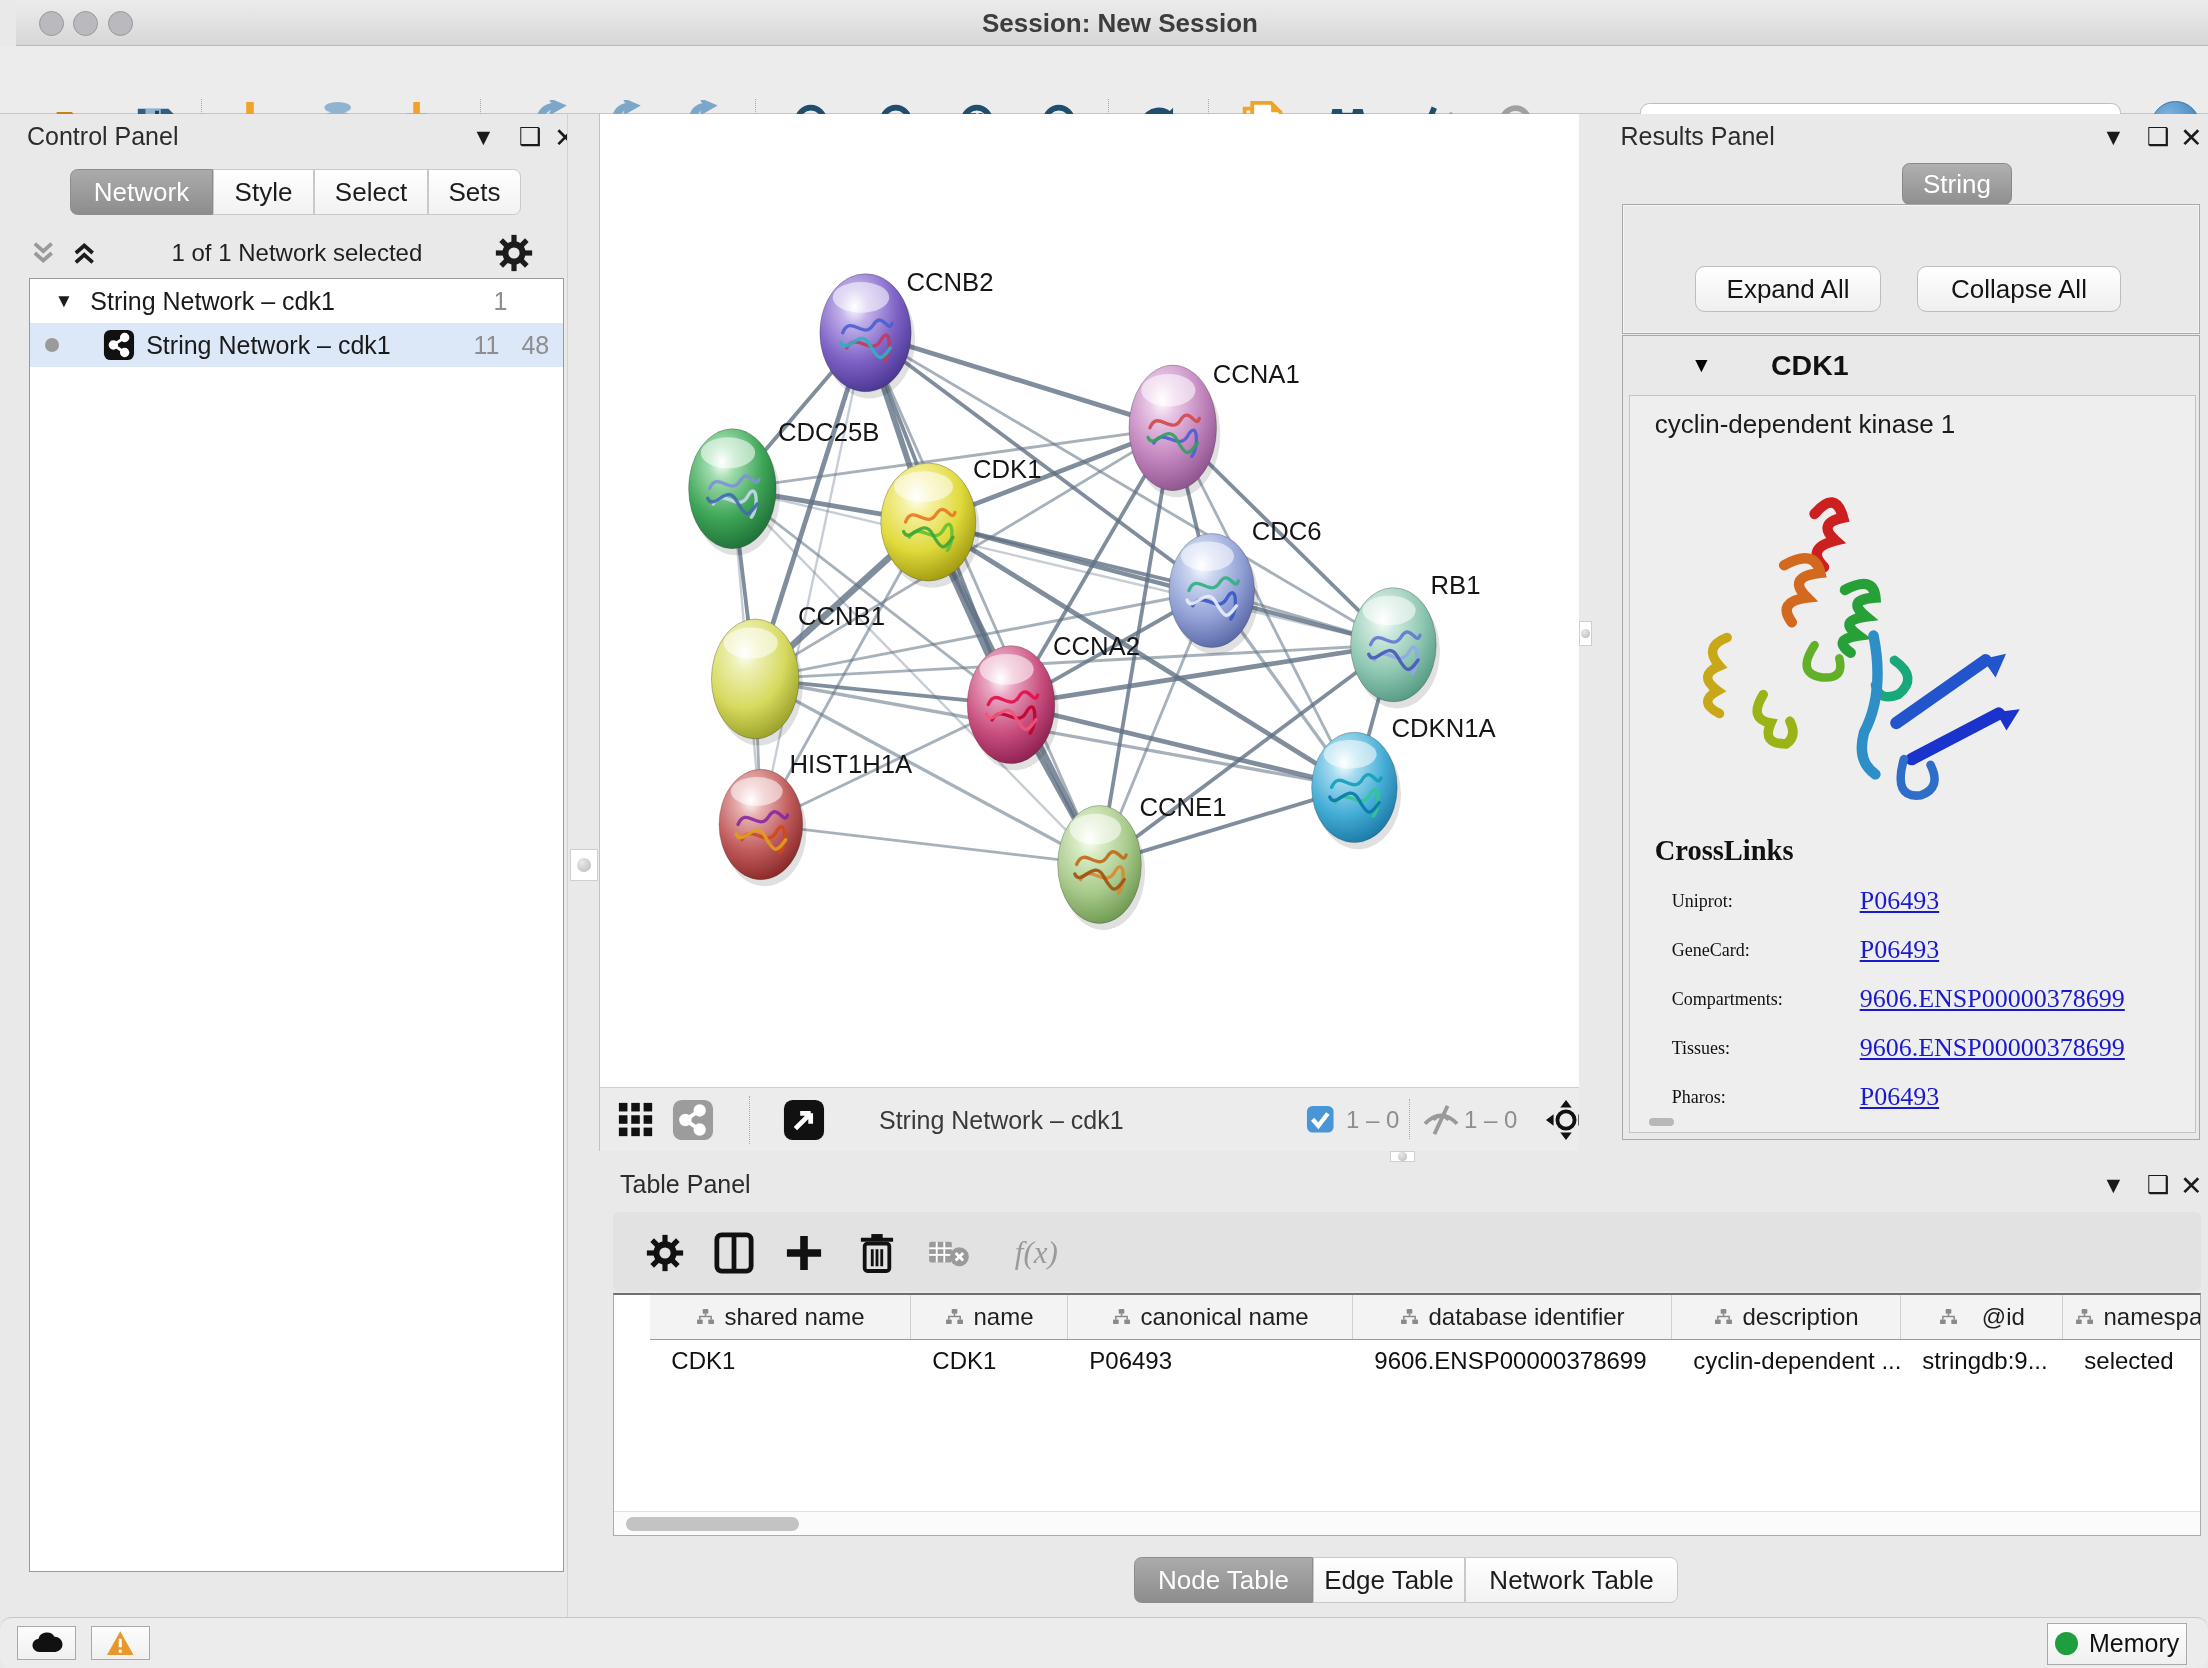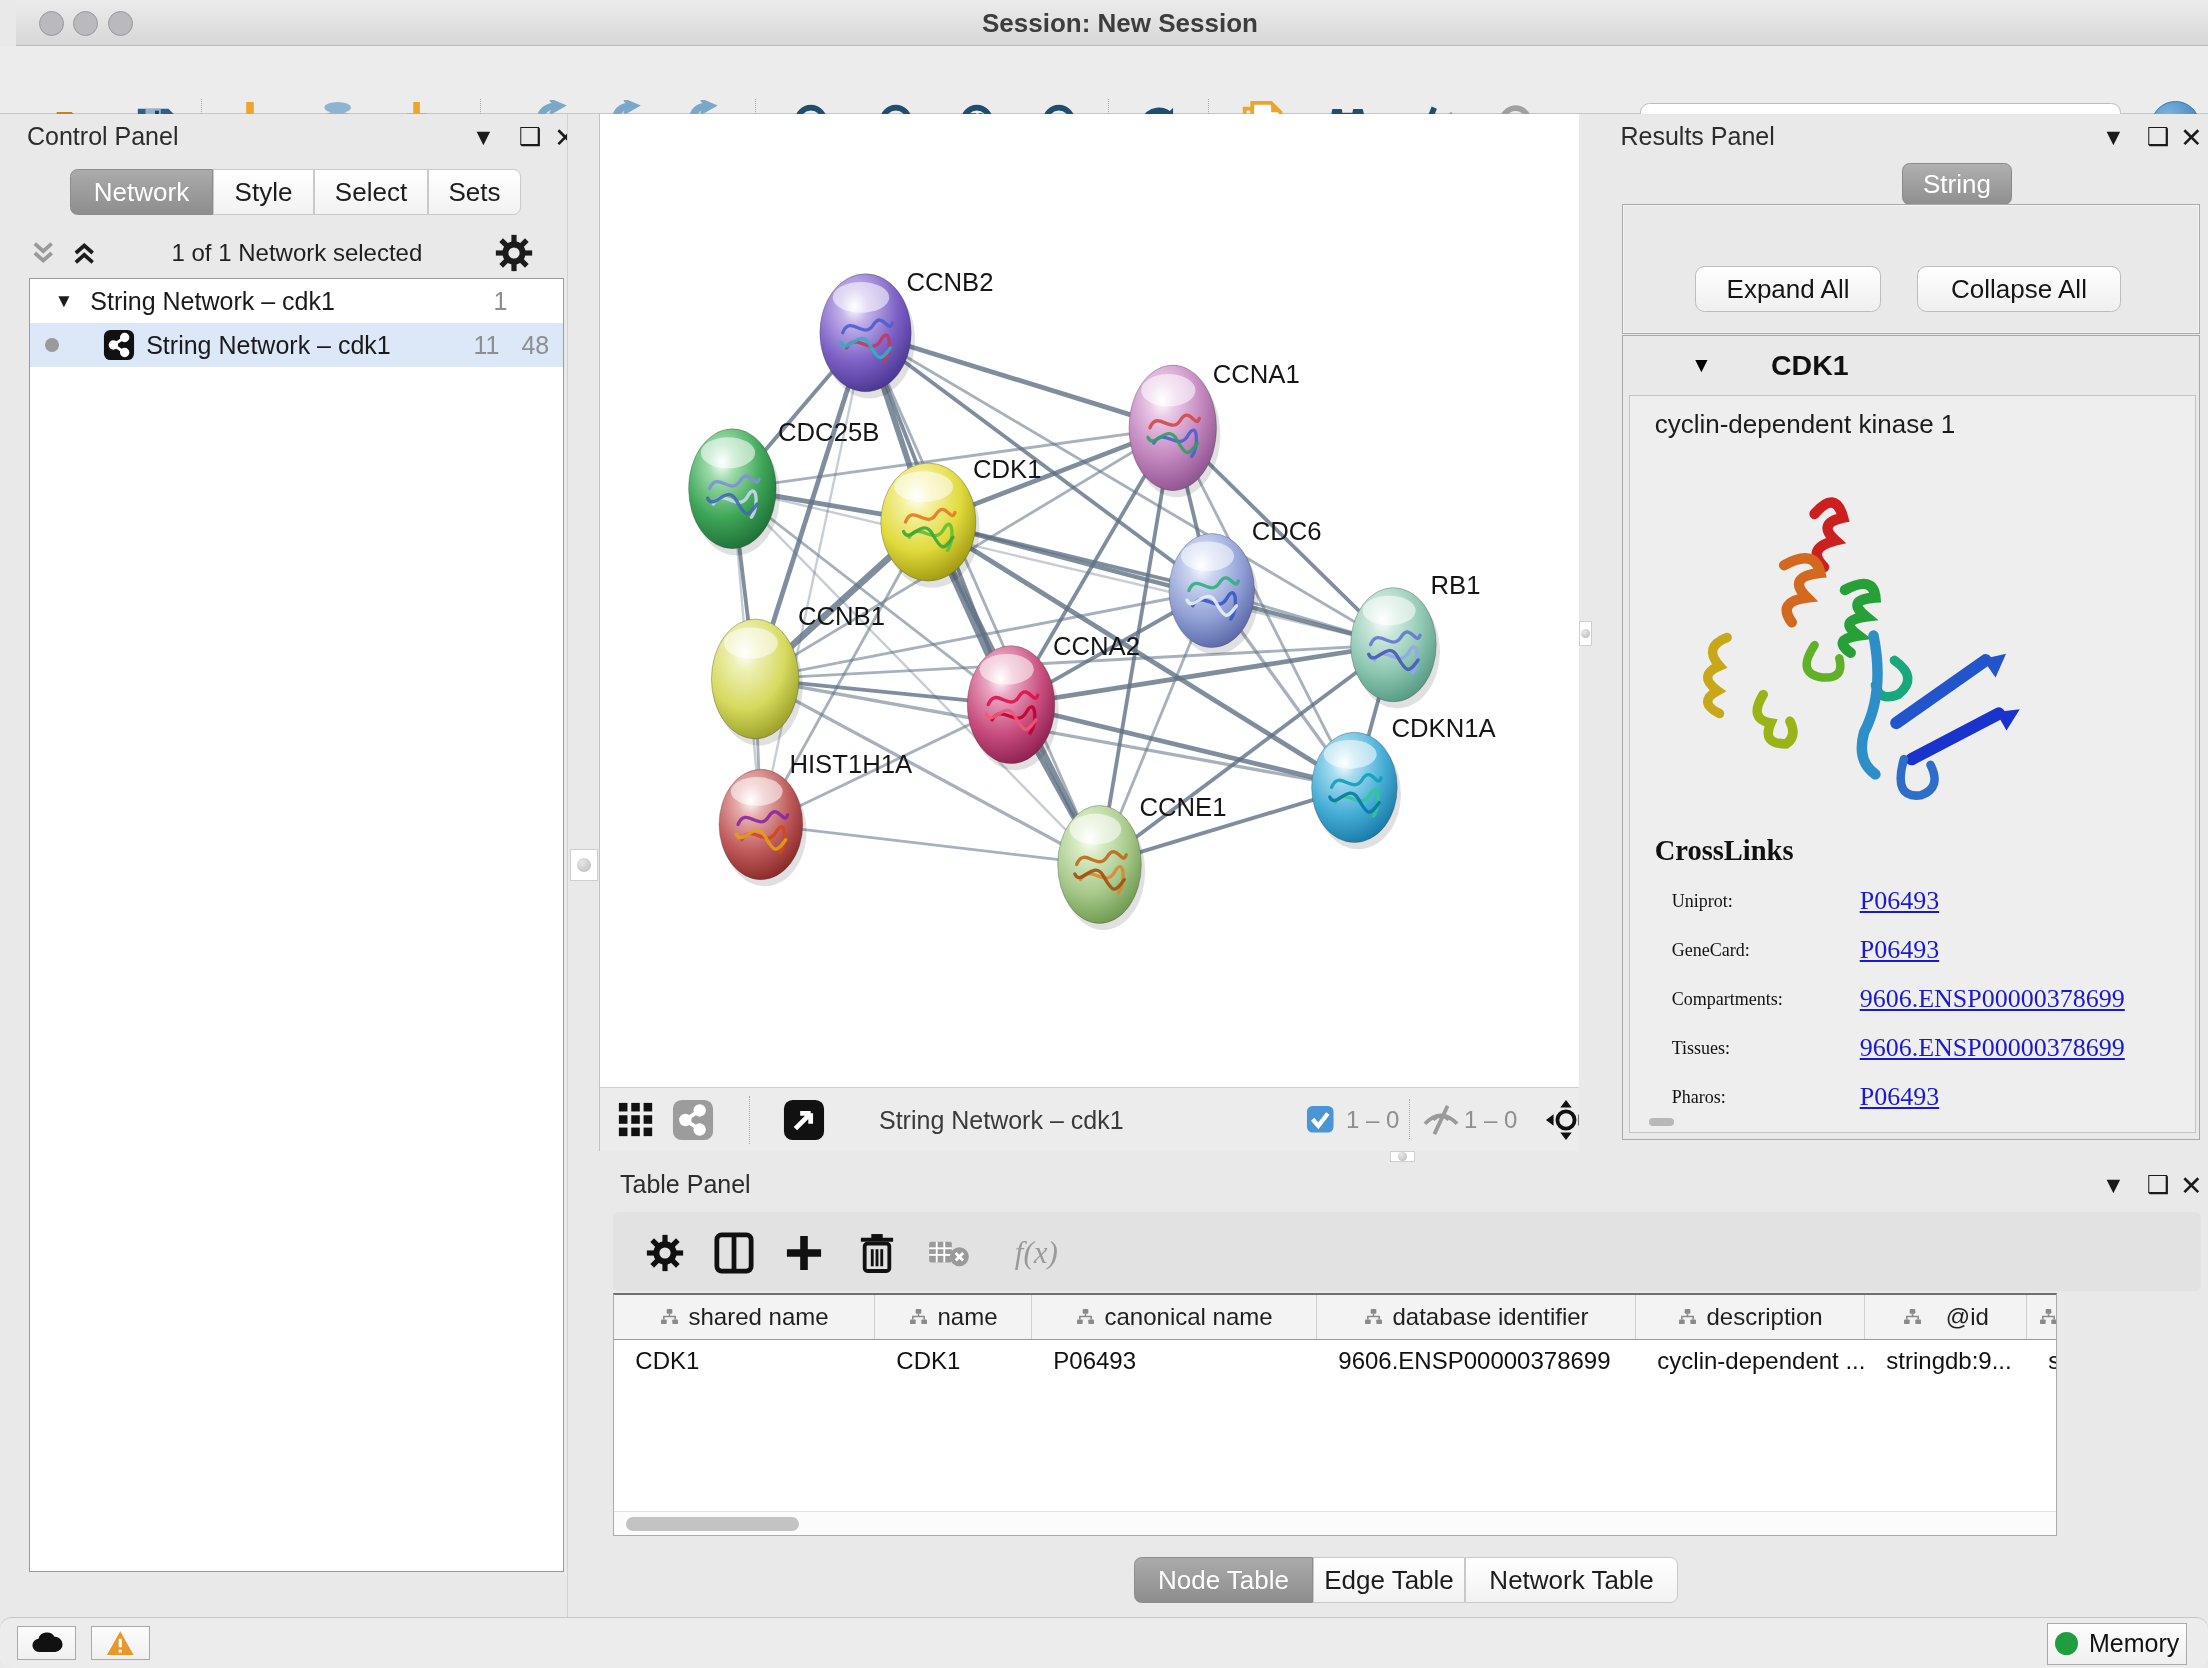--- a/index.html
+++ b/index.html
@@ -59,21 +59,21 @@
   #crosslinks{position:absolute;left:25px;top:439px;font-family:"Liberation Serif","DejaVu Serif",serif;color:#111;}
   #crosslinks .clh{font-size:28.5px;font-weight:bold;margin-bottom:9.5px;}
   .cl-row{display:flex;height:49px;align-items:center;}
   .cl-label{width:205px;font-size:18px;padding-left:17px;}
   .cl-link{font-size:26px;text-decoration:underline;}
 
   
   #table-panel{left:599px;top:1162px;width:1609px;height:455px;background:#e9e9e9;}
   #tp-toolbar{left:14.3px;top:50px;width:1588px;height:79px;background:#e2e2e2;border-radius:5.7px;}
   .tpt{position:absolute;top:19px;width:44px;height:44px;display:flex;align-items:center;justify-content:center;}
-  #tp-table{left:14.3px;top:131px;width:1444px;height:243px;background:#fff;border:1px solid #ababab;border-top:2.9px solid #6f6f6f;overflow:hidden;}
+  #tp-table{left:14.3px;top:131px;width:1588px;height:243px;background:#fff;border:1px solid #ababab;border-top:2.9px solid #6f6f6f;overflow:hidden;padding-left:36px;}
   #tp-head{display:flex;height:45px;background:#f3f3f3;border-bottom:1.9px solid #9a9a9a;}
   .th{display:flex;align-items:center;justify-content:center;gap:9.5px;font-size:24px;color:#1f1f1f;border-right:1px solid #cfcfcf;overflow:hidden;white-space:nowrap;flex:0 0 auto;}
   #tp-row{display:flex;height:42px;align-items:center;}
   .td{font-size:24px;color:#111;padding-left:21px;overflow:hidden;white-space:nowrap;flex:0 0 auto;}
   #tp-scroll{position:absolute;left:0;bottom:0;width:100%;height:24px;background:#fbfbfb;border-top:1px solid #e0e0e0;}
   #tp-thumb{position:absolute;left:11.4px;top:4.8px;width:173px;height:14.3px;border-radius:7.6px;background:#c3c3c3;}
   #tp-tabs{left:535px;top:395px;display:flex;}
 
   
   #statusbar{left:0;top:1617px;width:2208px;height:51px;background:#ececec;border-top:1px solid #c6c6c6;border-radius:12px;}

